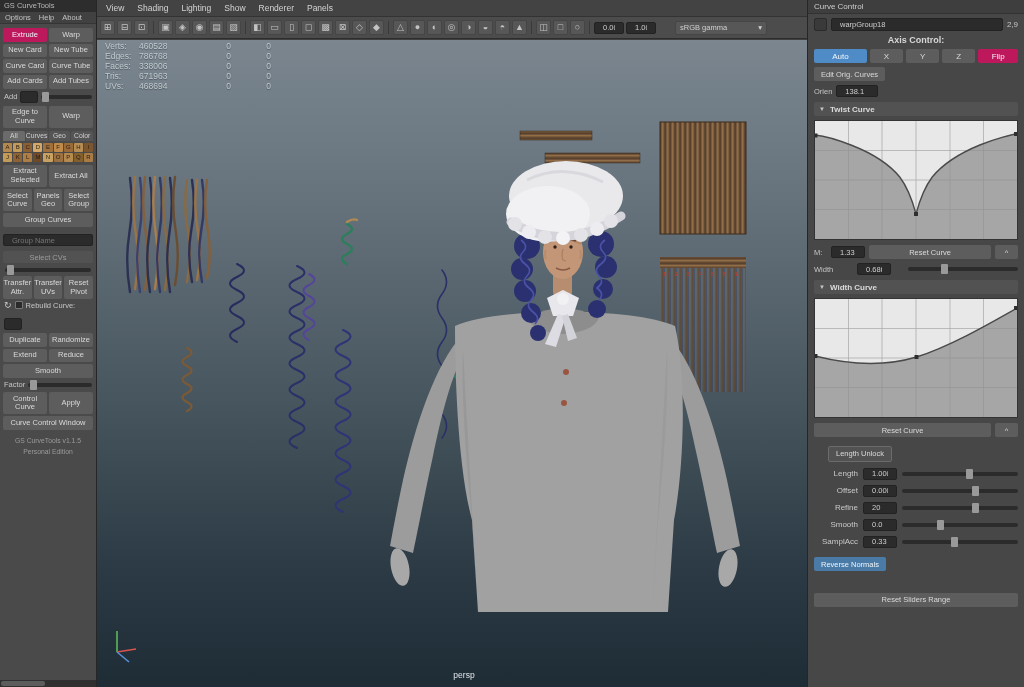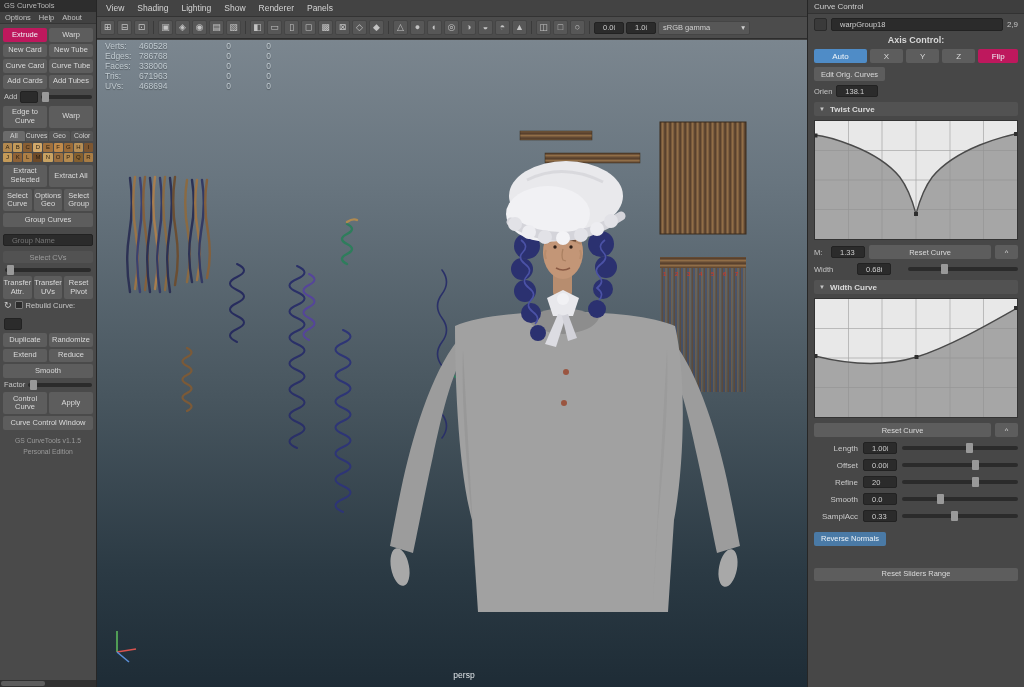--- a/index.html
+++ b/index.html
@@ -38,21 +38,21 @@
 
   
   .viewport{position:absolute;left:97px;top:0;width:710px;height:687px;background:#404040;}
   .vp-menubar{height:17px;background:#434343;border-bottom:1px solid #333;display:flex;align-items:center;gap:13px;padding-left:9px;}
   .vp-menu{font-size:8.5px;color:#d4d4d4;cursor:default;}
   .vp-toolbar{height:22px;background:#4c4c4c;border-bottom:1px solid #2d2d2d;display:flex;align-items:center;padding:0 3px;gap:2px;}
   .tb-icons{display:flex;align-items:center;gap:2px;}
   .tb-icon{width:15px;height:15px;background:#575757;border:1px solid #454545;border-radius:2px;color:#c3c3c3;font-size:9px;line-height:13px;text-align:center;flex:none;cursor:pointer;}
   .tb-sep{width:1px;height:13px;background:#3a3a3a;margin:0 2px;flex:none;}
   .tb-field{width:30px;flex:none;}
-  .tb-dropdown{display:flex;align-items:center;justify-content:space-between;background:#575757;border:1px solid #454545;border-radius:2px;color:#d0d0d0;font-size:7.5px;padding:1px 4px;height:14px;flex:none;min-width:92px;margin-left:0;cursor:pointer;}
+  .tb-dropdown{display:flex;align-items:center;justify-content:space-between;background:#575757;border:1px solid #454545;border-radius:2px;color:#d0d0d0;font-size:7.5px;padding:1px 4px;height:14px;flex:none;min-width:92px;margin-left:17px;cursor:pointer;}
   .vp-canvas{position:absolute;left:0;top:40px;width:710px;height:647px;overflow:hidden;cursor:crosshair;
     background:linear-gradient(180deg,#7b868f 0%,#68757f 22%,#48565f 55%,#2b3a44 82%,#1e2c36 100%);}
   .scene{position:absolute;left:0;top:0;}
   .hud{position:absolute;left:8px;top:1px;font-size:8.5px;color:#c1cbd1;text-shadow:0 1px 1px rgba(0,0,0,.35);}
   .hud-row{display:flex;line-height:10px;}
   .hud-c0{width:34px;}
   .hud-c1{width:52px;}
   .hud-c2{width:40px;text-align:right;}
   .hud-c3{width:40px;text-align:right;}
   .persp{position:absolute;left:0;right:0;bottom:7px;text-align:center;font-size:8.5px;color:#e0e5e9;margin-left:24px;}
@@ -154,21 +154,21 @@
           <div class="swatch" style="background: rgb(181, 138, 78);">P</div>
           <div class="swatch" style="background: rgb(133, 96, 47);">Q</div>
           <div class="swatch" style="background: rgb(168, 124, 68);">R</div>
         </div>
       <div class="row2">
         <button class="btn" style="min-height:19px">Extract Selected</button>
         <button class="btn" style="min-height:19px">Extract All</button>
       </div>
       <div class="row3">
         <button class="btn" style="min-height:19px">Select Curve</button>
-        <button class="btn" style="min-height:19px">Options Geo</button>
+        <button class="btn" style="min-height:19px">Panels Geo</button>
         <button class="btn" style="min-height:19px">Select Group</button>
       </div>
       <button class="btn wide">Group Curves</button>
       <input class="field" style="width: 100%; margin: 1px 0px 2px; color: rgb(143, 143, 143);" placeholder="Group Name">
       <div class="label-strip">Select CVs</div>
       <div class="slider-track lp-slider">
         <div class="slider-handle" style="left:2%"></div>
       </div>
       <div class="row3">
         <button class="btn" style="min-height:19px">Transfer Attr.</button>
@@ -510,20 +510,23 @@
           <rect x="-1.5" y="55" width="4" height="4" fill="#2e2e2e"></rect>
           <rect x="101" y="56" width="4" height="4" fill="#2e2e2e"></rect>
           <rect x="202" y="7" width="4" height="4" fill="#2e2e2e"></rect>
         </svg>
       </div>
       <div class="reset-row">
         <button class="rp-btn-sm">Reset Curve</button>
         <button class="rp-btn-sm">^</button>
       </div>
 
+      <div class="unlock-row">
+        <button class="rp-btn-sm btn-outline">Length Unlock</button>
+      </div>
       <div>
           <div class="rp-slider-row">
             <span class="rp-slab">Length</span>
             <input class="field" value="1.000" style="width: 34px;">
             <div class="slider-track">
               <div class="slider-handle" style="left: 55%;"></div>
             </div>
           </div>
           <div class="rp-slider-row">
             <span class="rp-slab">Offset</span>

